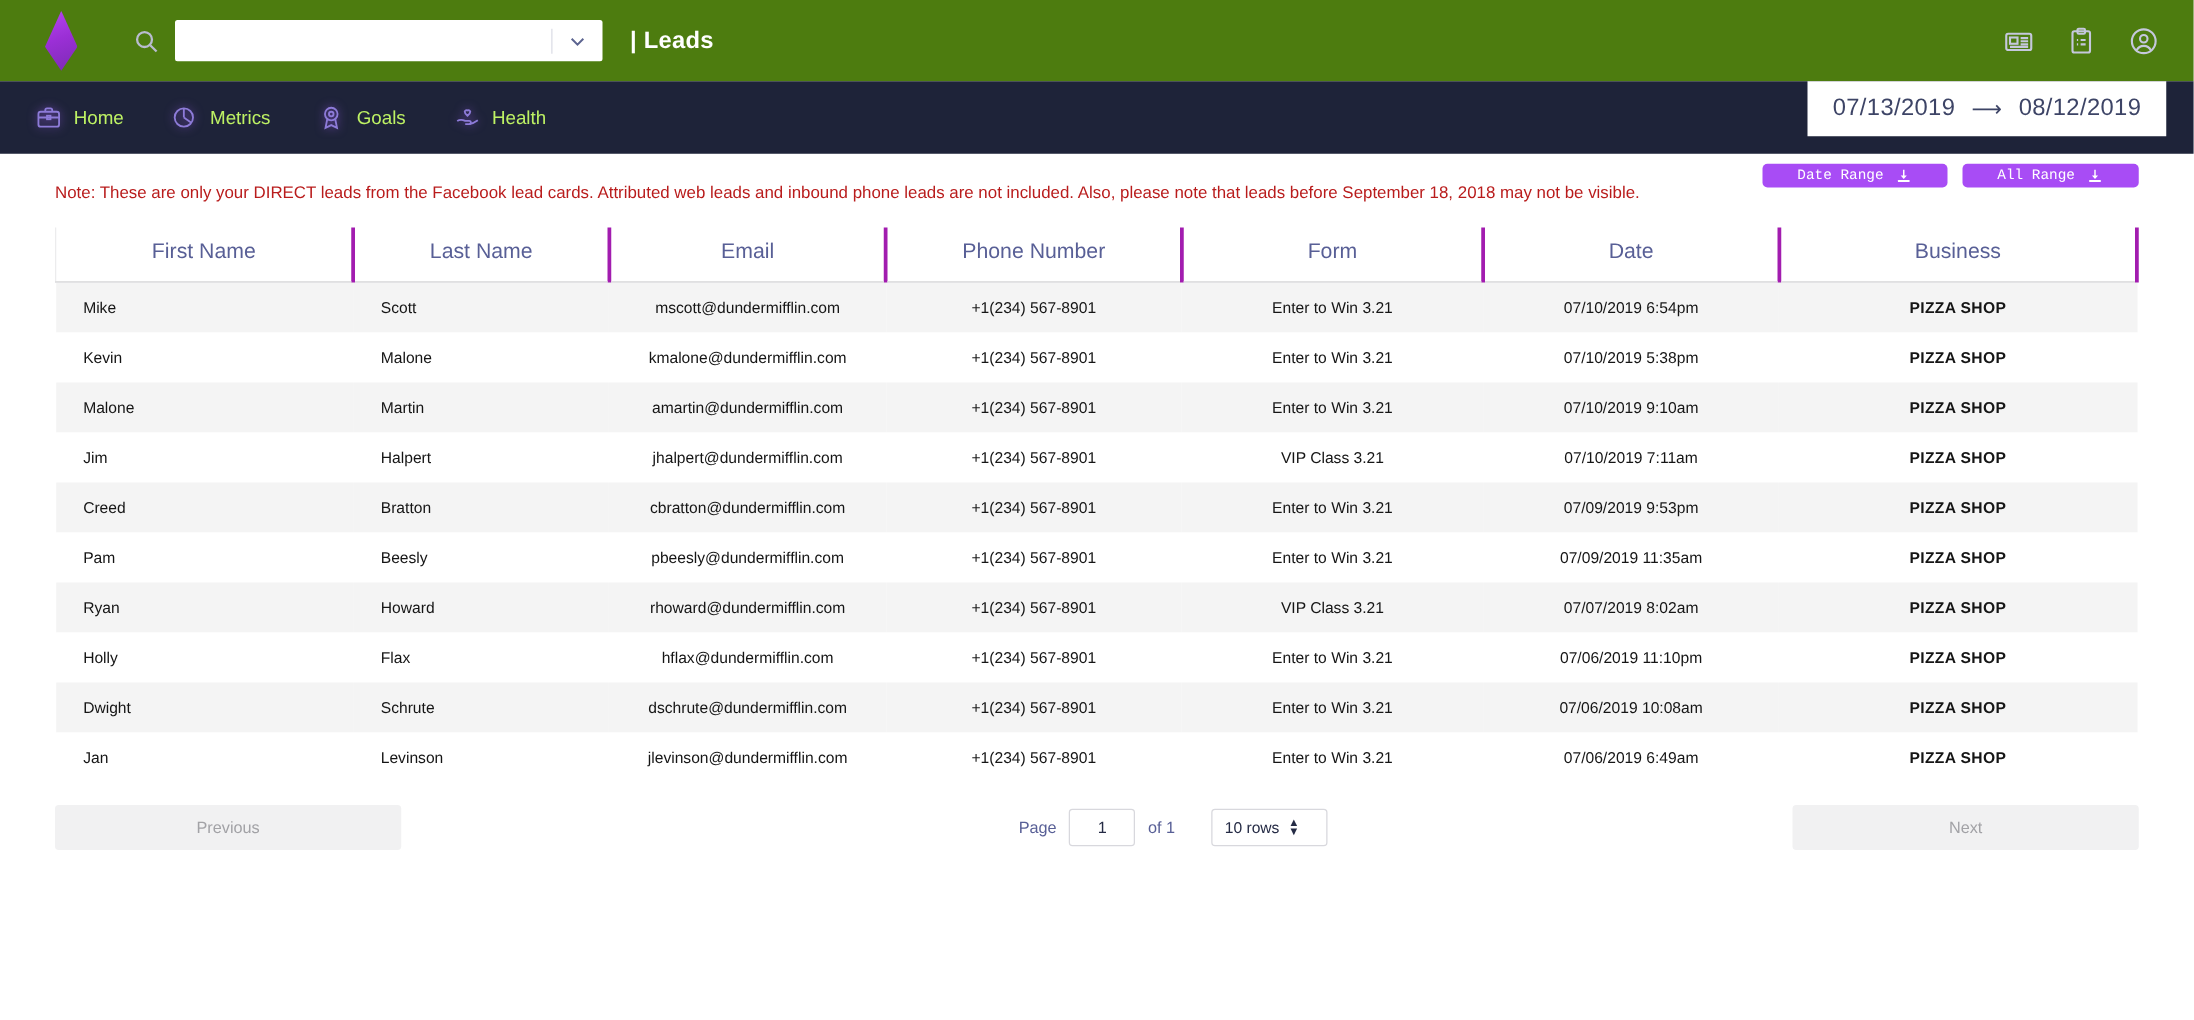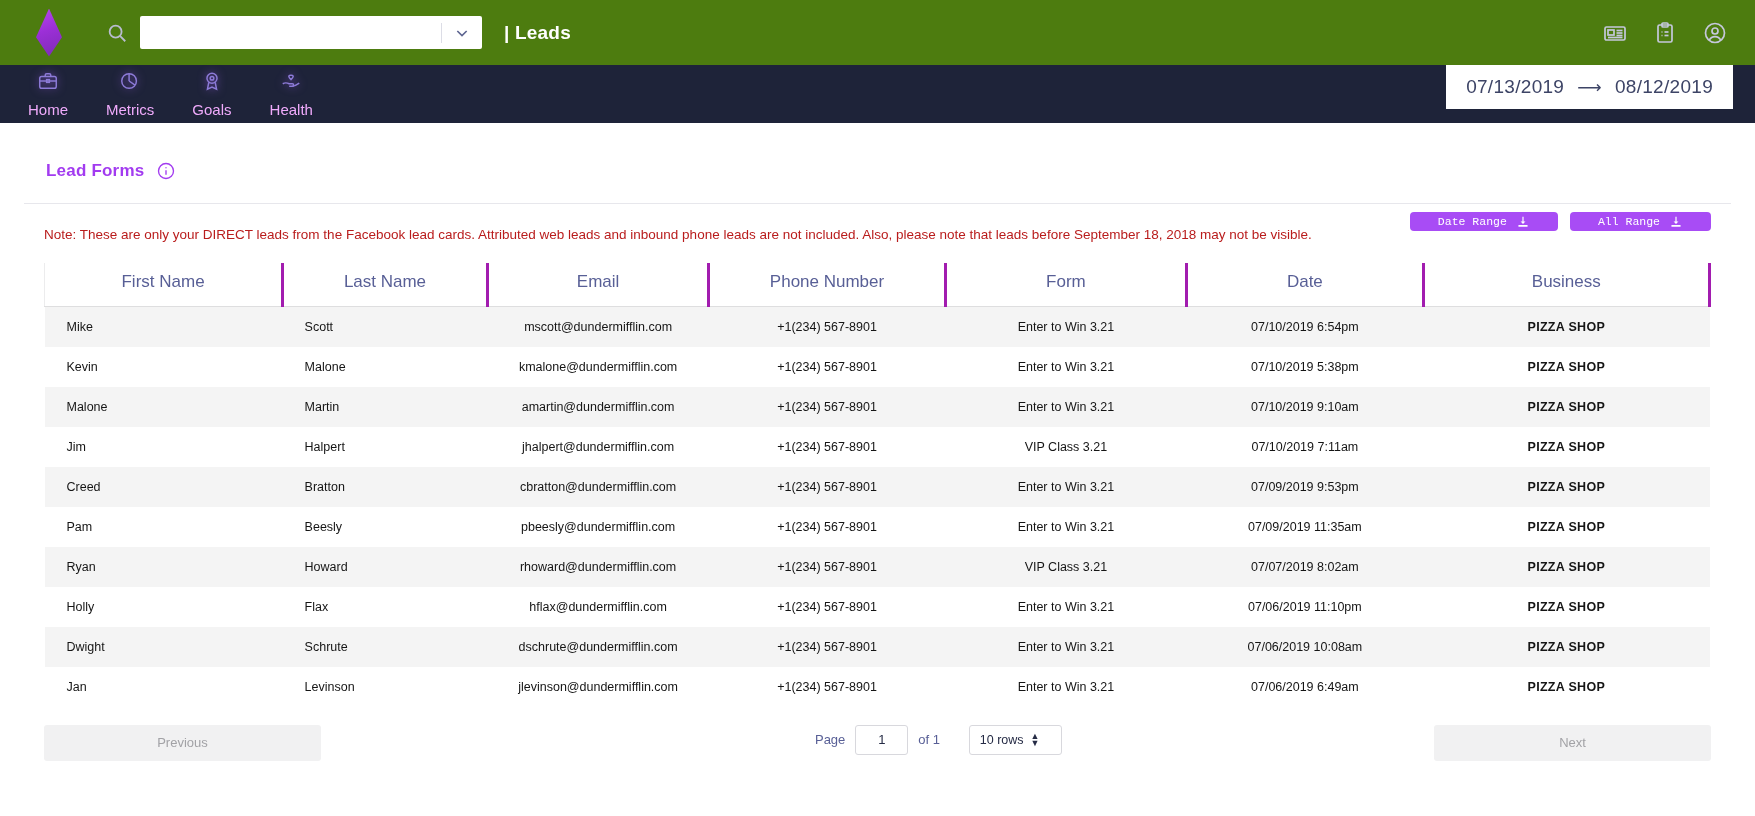--- a/index.html
+++ b/index.html
@@ -103,23 +103,22 @@
     display: flex;
     align-items: center;
     padding: 0 28px;
   }
   .nav-item {
     display: flex;
     align-items: center;
     gap: 9px;
     margin-right: 38px;
     cursor: pointer;
-    color: #f0abfc;
+    color: #bef264;
     font-size: 15px;
-    flex-direction: column;
   }
   .nav-icon {
     width: 22px; height: 22px;
     color: #8d7bd8;
     display: block;
     filter: drop-shadow(0 0 4px rgba(150,90,230,0.65));
   }
   .daterange {
     position: absolute;
     right: 22px;
@@ -229,21 +228,21 @@
     text-align: center;
   }
   tbody tr:nth-child(odd) { background: #f4f4f4; }
   tbody tr:nth-child(even) { background: #ffffff; }
   td.col-first, td.col-last { text-align: left; padding-left: 22px; }
   td.col-biz { font-weight: bold; letter-spacing: 0.3px; }
 
   
   .pagination {
     display: flex;
-    align-items: flex-start;
+    align-items: center;
     margin: 18px 22px 0 22px;
     height: 36px;
   }
   .pg-btn {
     width: 277px;
     height: 36px;
     background: #f1f1f2;
     border: none;
     border-radius: 3px;
     color: #a2a2a6;
@@ -383,28 +382,20 @@
   <div class="daterange">
     <span>07/13/2019</span>
     <span class="dr-arrow">⟶</span>
     <span>08/12/2019</span>
   </div>
 </div>
 
 <div class="page">
   <div class="card">
 
-    <div class="card-head">
-      <span class="card-title">Lead Forms</span>
-      <svg class="info-icon" viewBox="0 0 24 24" fill="none" stroke="currentColor" stroke-width="1.8">
-        <circle cx="12" cy="12" r="10"></circle>
-          <line x1="12" y1="11" x2="12" y2="17"></line>
-          <circle cx="12" cy="7.6" r="0.9" fill="currentColor" stroke="none"></circle>
-      </svg>
-    </div>
 
     <div class="note-row">
       <div class="note">Note: These are only your DIRECT leads from the Facebook lead cards. Attributed web leads and inbound phone leads are not included. Also, please note that leads before September 18, 2018 may not be visible.</div>
       <div class="export-btns">
         <button class="btn-export">
           <span>Date Range</span>
           <svg class="dl-icon" viewBox="0 0 24 24" fill="currentColor">
             <path d="M11 3h2v8h3.2L12 15.6 7.8 11H11V3z"></path>
               <rect x="4" y="17" width="16" height="3" rx="0.8"></rect>
           </svg>

